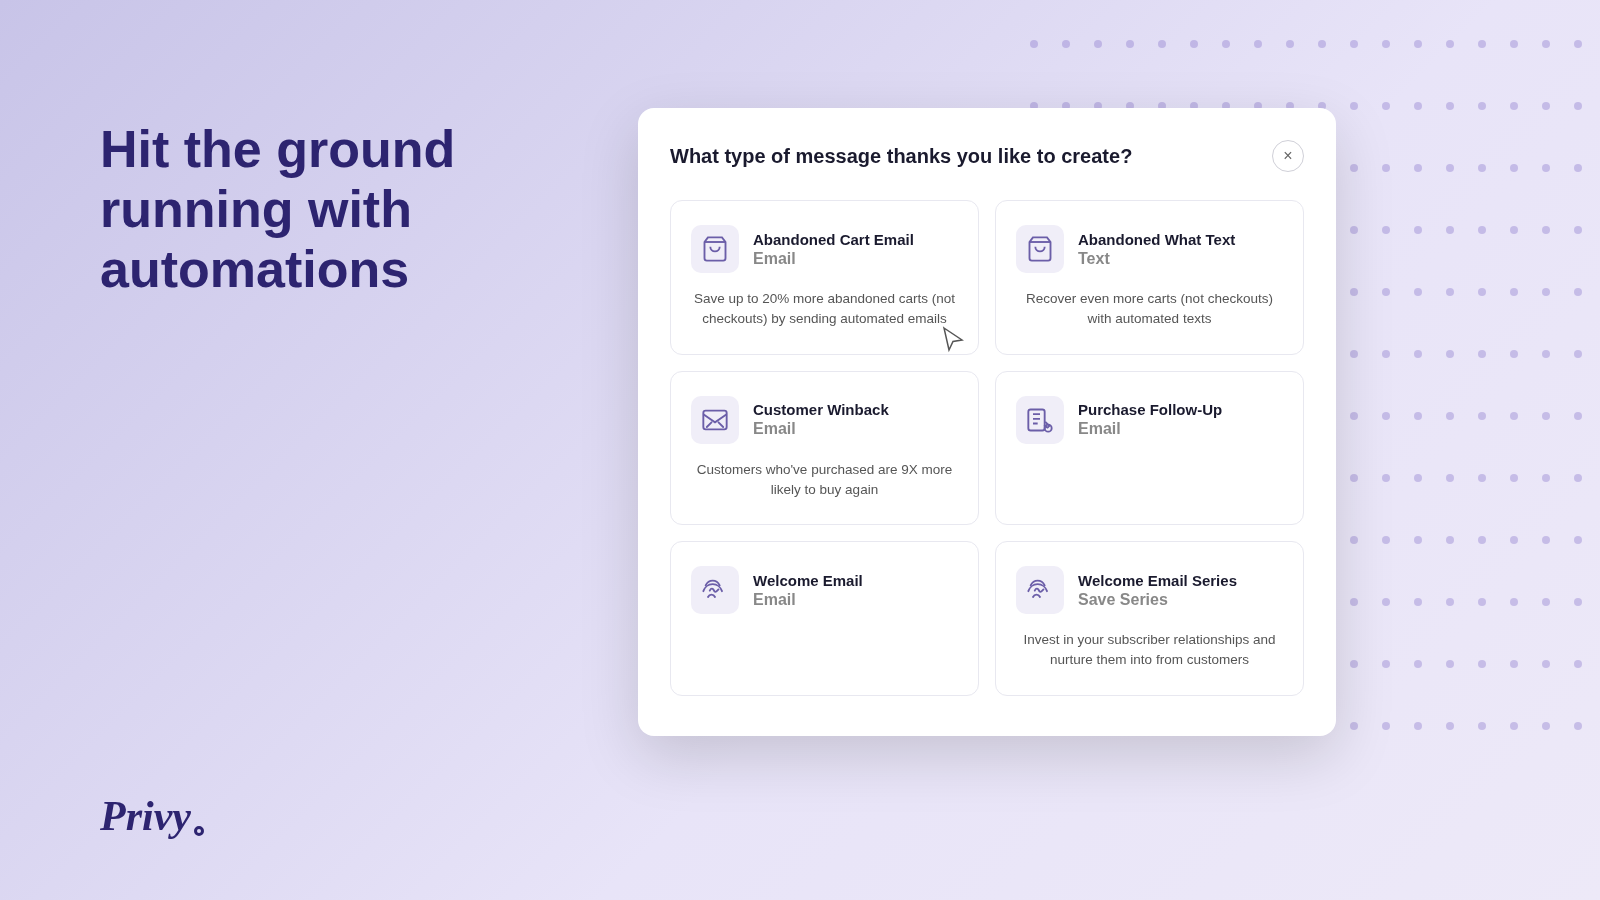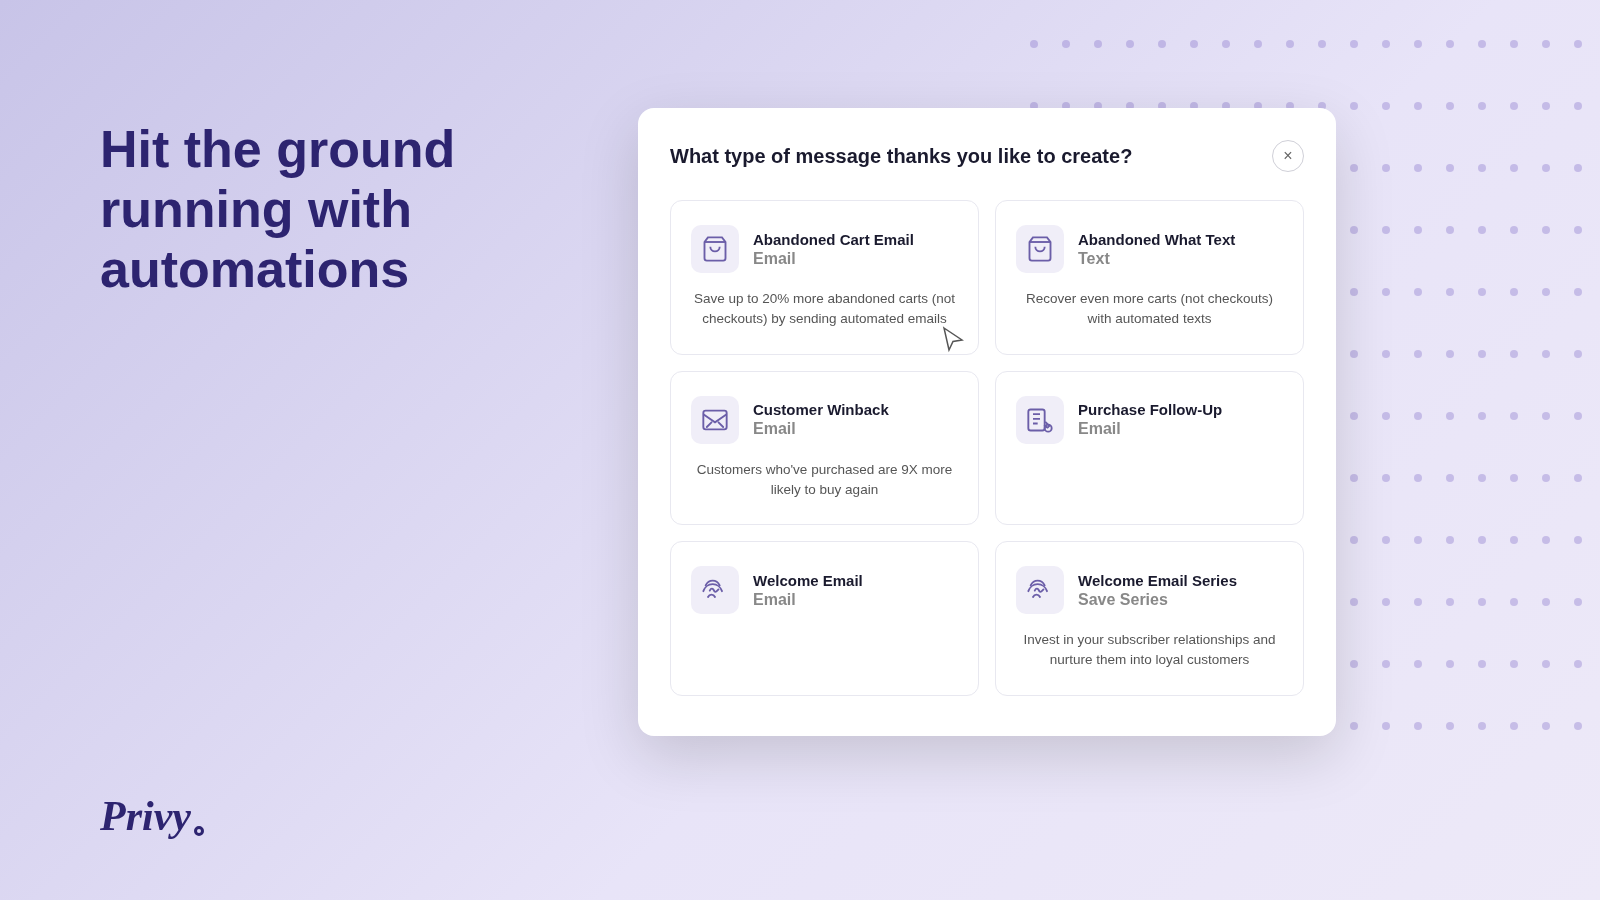--- a/index.html
+++ b/index.html
@@ -500,21 +500,21 @@
             <path d="M4 8c1-2 3-4 6-4s5 2 6 4" stroke-linecap="round"></path>
             <path d="M2 13c1-3 4-6 8-6s7 3 8 6" stroke-linecap="round"></path>
             <path d="M6 18c.5-1 1.5-2 3-2s2.5 1 3 2" stroke-linecap="round"></path>
           </svg>
         </div>
         <div class="card-title-block">
           <div class="card-title">Welcome Email Series</div>
           <div class="card-badge">Save Series</div>
         </div>
       </div>
-      <p class="card-desc">Invest in your subscriber relationships and nurture them into loyal customers</p>
+      <p class="card-desc">Invest in your subscriber relationships and nurture them into from customers</p>
     </div>
 
   </div>
 </div>
 
 <div class="cursor">
   <svg viewBox="0 0 28 28" fill="none" xmlns="http://www.w3.org/2000/svg">
     <path d="M4 2L22 14L13 15.5L9 24L4 2Z" fill="white" stroke="#555" stroke-width="1.5"></path>
   </svg>
 </div>

